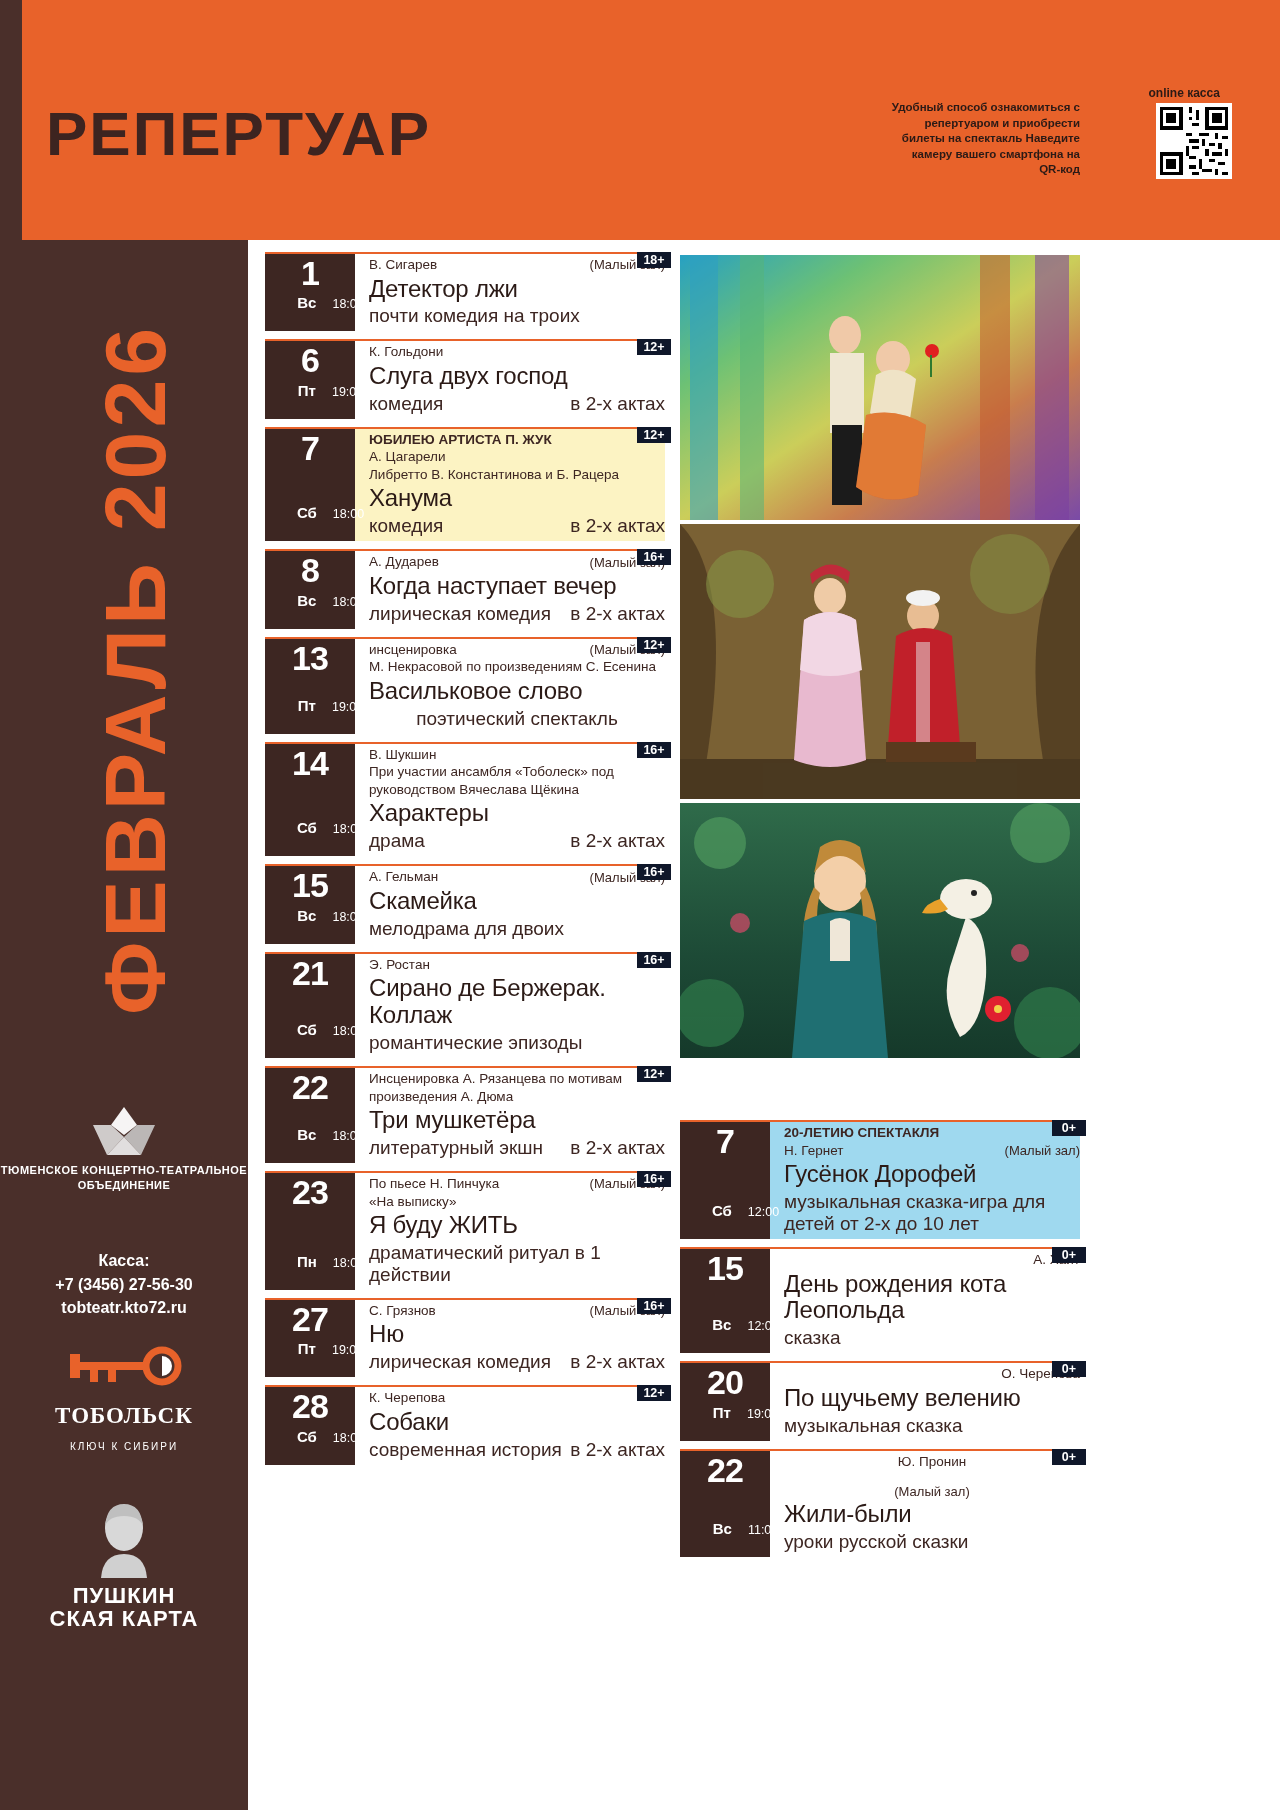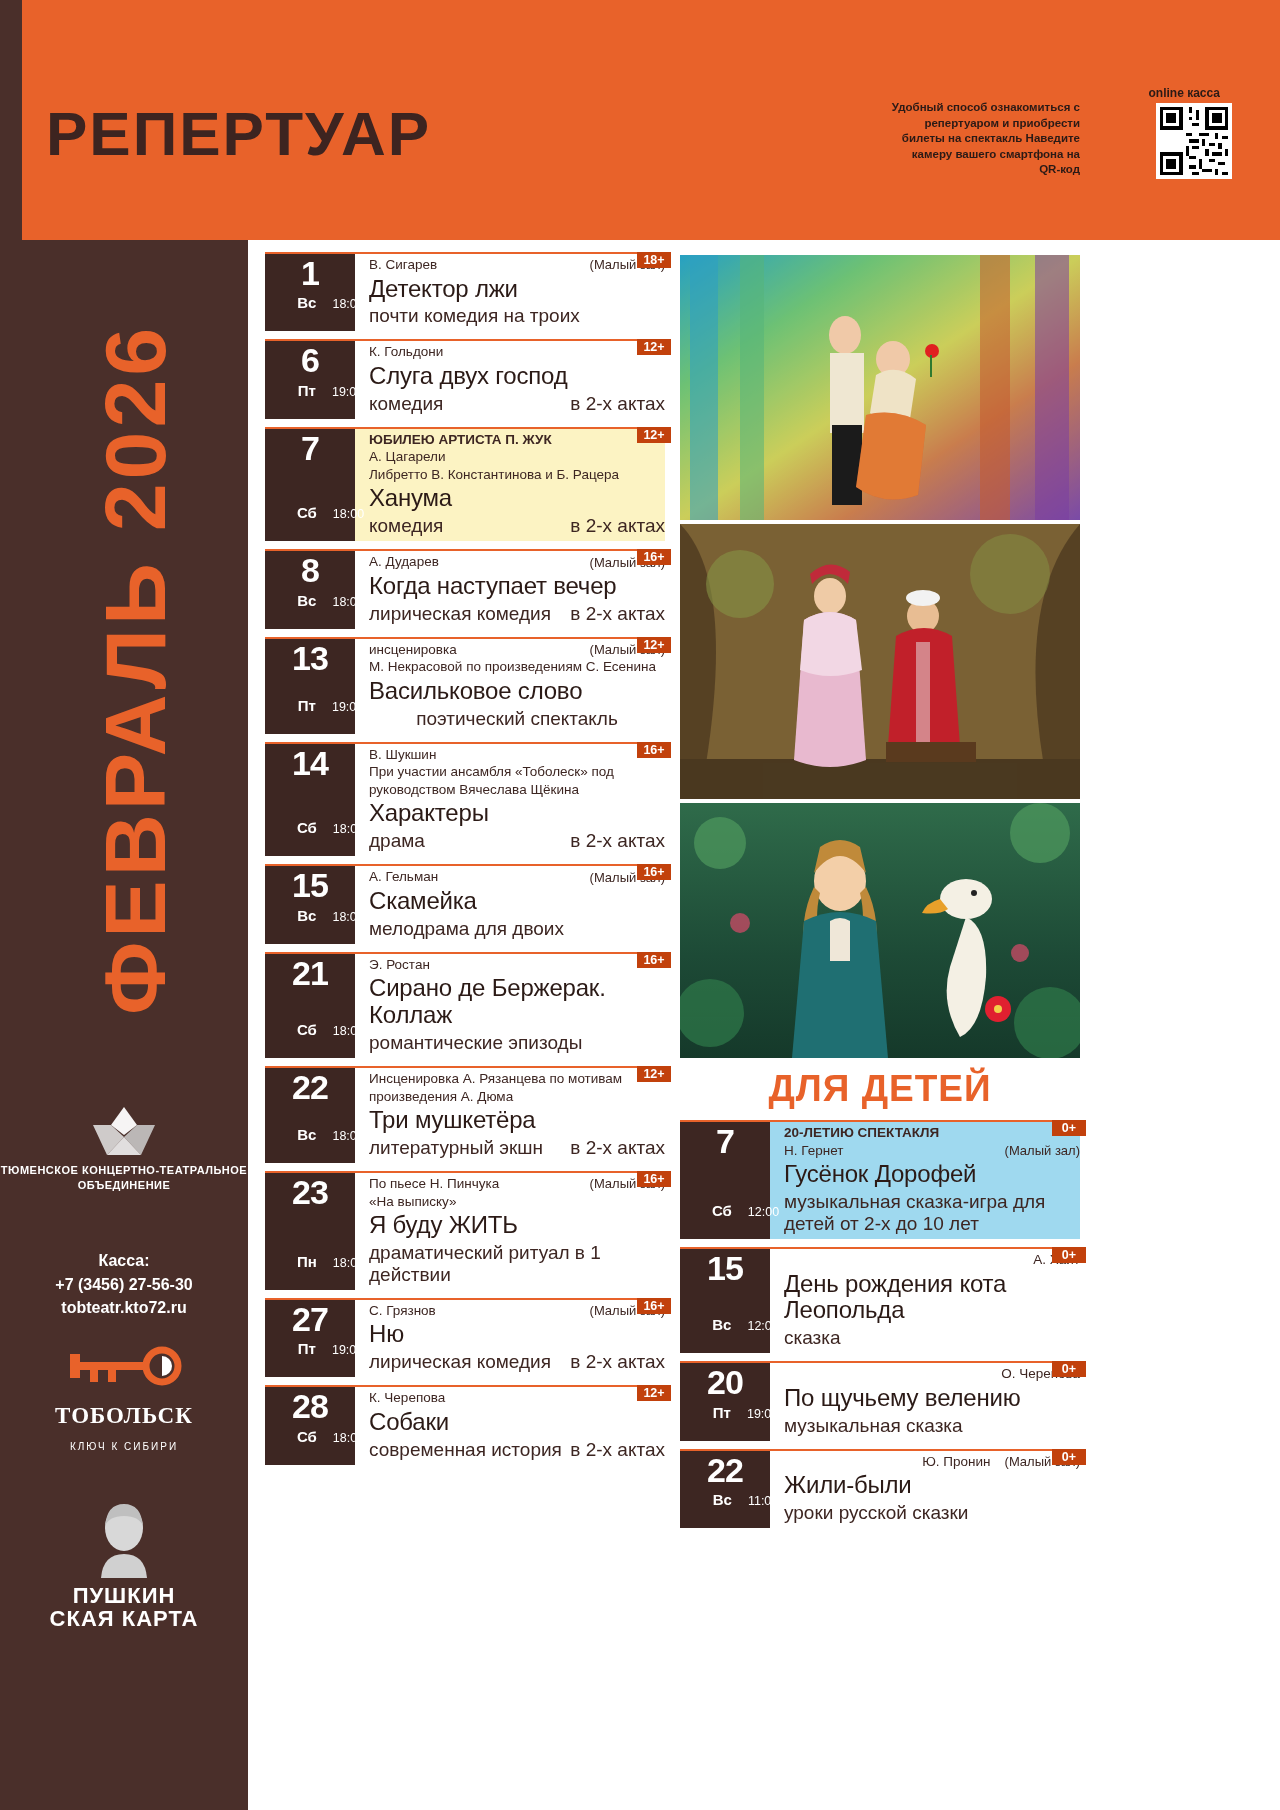--- a/index.html
+++ b/index.html
@@ -133,21 +133,21 @@
   }
   .date-dow { font-size:15px; font-weight:bold; }
   .date-time { font-size:12.5px; }
   .body-area { position:relative; padding:2px 0 4px 6px; min-height:72px; }
   .line-top { display:flex; align-items:center; gap:6px; }
   .author { font-size:13.5px; color:#3d2622; line-height:1.3; flex:1; }
   .author.bold { font-weight:bold; }
   .hall { font-size:13px; color:#3d2622; white-space:nowrap; }
   .age {
     position:absolute; right:-6px; top:-2px;
-    background:#c2410c; color:#fff; font-size:12.5px; font-weight:bold;
+    background:#0f172a; color:#fff; font-size:12.5px; font-weight:bold;
     padding:1px 6px; min-width:34px; text-align:center;
   }
   .title {
     font-size:24px; color:#2b1a16; line-height:1.12; margin-top:2px;
     letter-spacing:-.2px;
   }
   .footline { display:flex; justify-content:space-between; font-size:19px; color:#3d2622; margin-top:3px; }
   .genre { }
   .acts { }
   
@@ -362,21 +362,20 @@
           <path d="M260 96 q-14 4 -18 14 q18 2 26 -4z" fill="#e8a02a"></path>
           <path d="M286 114 q22 10 20 60 q-4 50 -26 60 q-20 -34 -10 -70z" fill="#f4f0e4"></path>
           <circle cx="294" cy="90" r="3" fill="#222"></circle>
           <circle cx="318" cy="206" r="13" fill="#e02030"></circle>
           <circle cx="318" cy="206" r="4" fill="#f2d04a"></circle>
         </g>
       </svg>
     </div>
   </div>
 
-  <div class="kids-head">ДЛЯ ДЕТЕЙ</div>
 
   <div class="col-main">
 
     <div class="show">
       <div class="date-box">
         <div class="date-num">1</div>
         <div class="date-row">
           <span class="date-dow">Вс</span>
           <span class="date-time">18:00</span>
         </div>
@@ -707,21 +706,21 @@
 
     <div class="show">
       <div class="date-box">
         <div class="date-num">22</div>
         <div class="date-row">
           <span class="date-dow">Вс</span>
           <span class="date-time">11:00</span>
         </div>
       </div>
       <div class="body-area">
-        <div class="line-top" style="justify-content:flex-end; gap:14px;">
+        <div class="line-top" style="justify-content:flex-end; gap:14px;flex-direction:column;">
           <span class="author" style="flex:none;">Ю. Пронин</span>
           <span class="hall">(Малый зал)</span>
         </div>
         <div class="age">0+</div>
         <div class="title">Жили-были</div>
         <div class="footline">
           <span class="genre">уроки русской сказки</span>
         </div>
       </div>
     </div>

